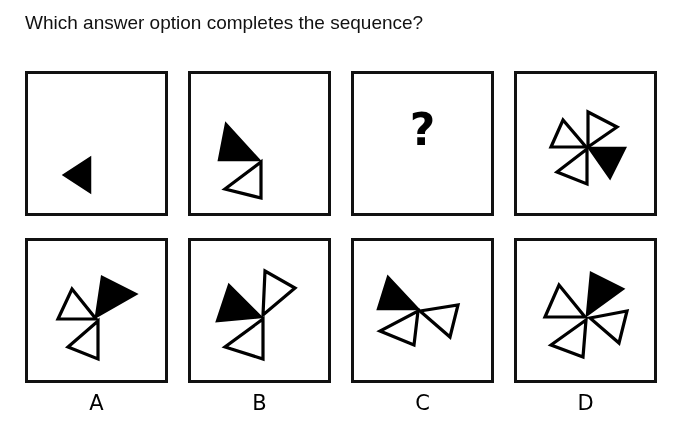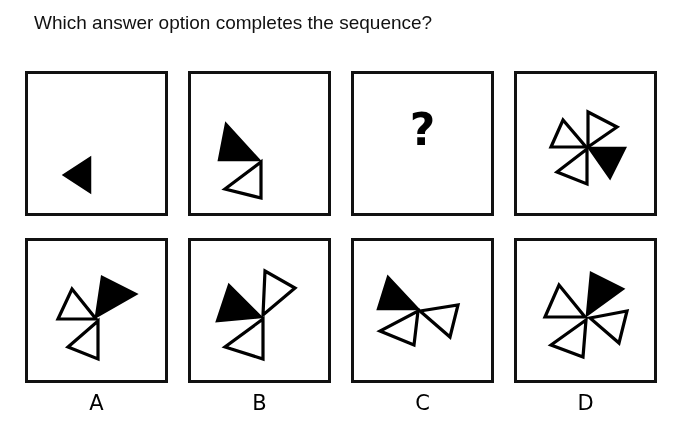--- a/index.html
+++ b/index.html
@@ -16,21 +16,20 @@
     position: relative;
   }
   #question-title {
     position: absolute;
     left: 25px;
     top: 10px;
     font-size: 19px;
     line-height: 26px;
     color: #111111;
     white-space: nowrap;
-    margin-left: 9px;
   }
   .grid {
     position: absolute;
     left: 25px;
     top: 71px;
   }
   .row {
     display: flex;
     gap: 20px;
   }

